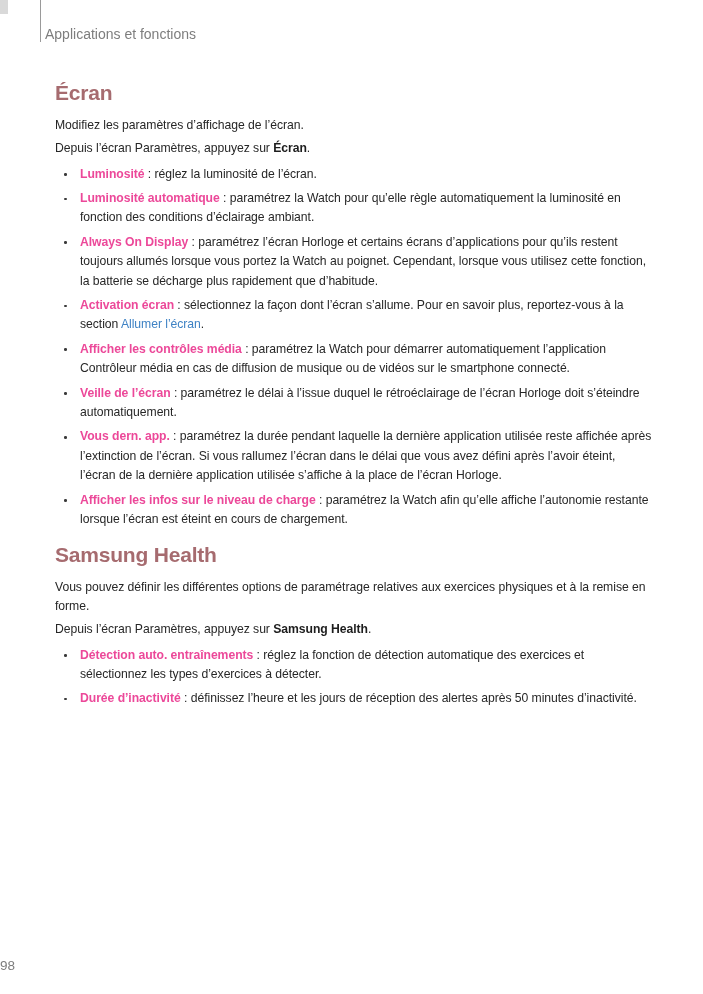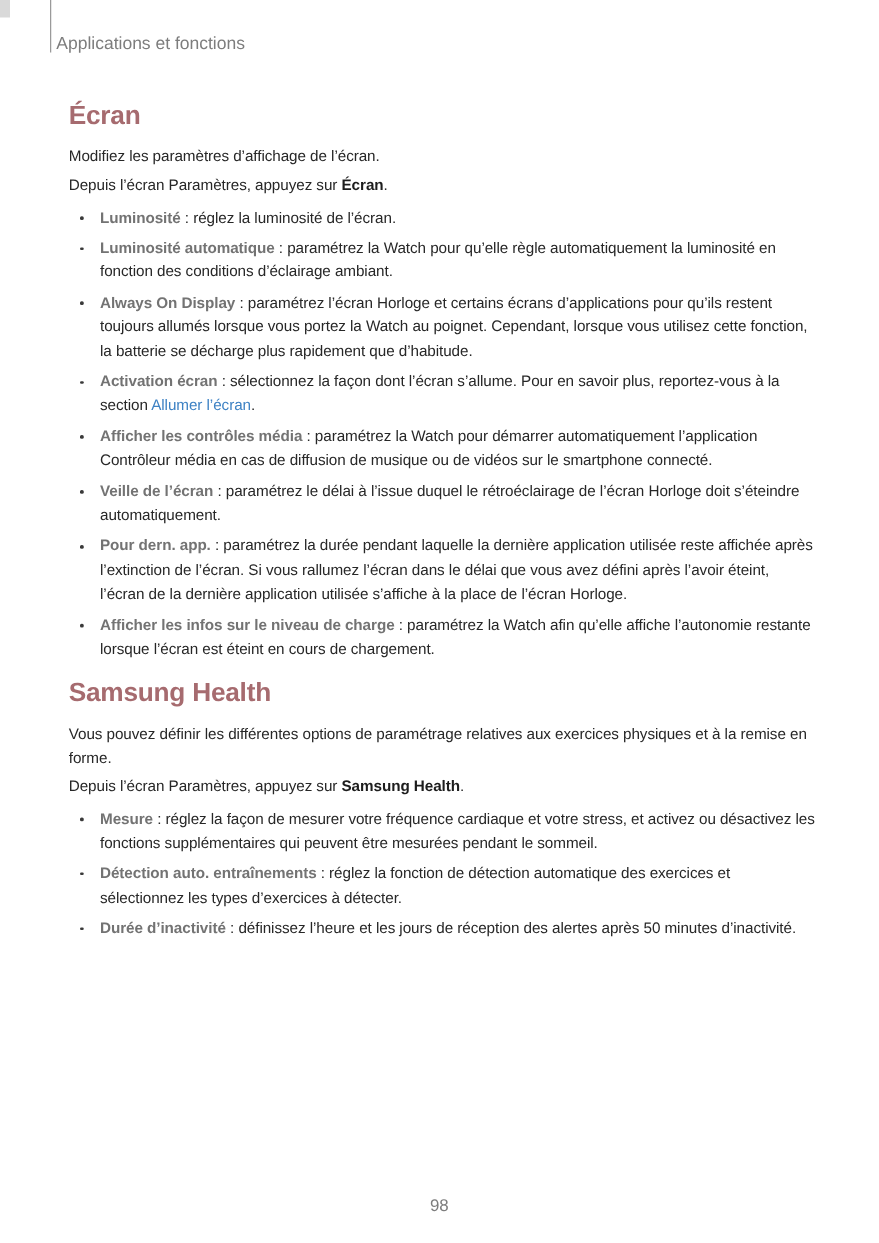--- a/index.html
+++ b/index.html
@@ -53,25 +53,24 @@
     padding-left:25px;
     font-size:12.2px;line-height:19.4px;
     margin:0 0 5px 0;letter-spacing:-0.05px;
   }
   ul.bullets li::before{
     content:"";
     position:absolute;left:9px;top:8.5px;
     width:2.6px;height:2.6px;border-radius:50%;
     background:#3a3a3a;
   }
-  li .b{font-weight:700;color:#737373;}
+  li .b{font-weight:700;color:#ec4899;}
   a.link{color:var(--link);text-decoration:none;cursor:pointer;}
   .page-footer{
     position:absolute;left:0;bottom:20px;width:100%;
-    text-align:center;
   }
   .page-number{
     font-size:13.5px;color:var(--muted);
   }
 </style>
 </head>
 <body>
 
 <div class="scan-corner"></div>
 <div class="top-rule"></div>
@@ -83,30 +82,29 @@
       <h1 class="section-title">Écran</h1>
       <p class="para"><span>Modifiez les paramètres d’affichage de l’écran.</span></p>
       <p class="para"><span>Depuis l’écran Paramètres, appuyez sur </span><span class="b">Écran</span><span>.</span></p>
       <ul class="bullets">
         <li><span class="b">Luminosité</span><span> : réglez la luminosité de l’écran.</span></li>
         <li><span class="b">Luminosité automatique</span><span> : paramétrez la Watch pour qu’elle règle automatiquement la luminosité en fonction des conditions d’éclairage ambiant.</span></li>
         <li><span class="b">Always On Display</span><span> : paramétrez l’écran Horloge et certains écrans d’applications pour qu’ils restent toujours allumés lorsque vous portez la Watch au poignet. Cependant, lorsque vous utilisez cette fonction, la batterie se décharge plus rapidement que d’habitude.</span></li>
         <li><span class="b">Activation écran</span><span> : sélectionnez la façon dont l’écran s’allume. Pour en savoir plus, reportez-vous à la section </span><a class="link" href="#">Allumer l’écran</a><span>.</span></li>
         <li><span class="b">Afficher les contrôles média</span><span> : paramétrez la Watch pour démarrer automatiquement l’application Contrôleur média en cas de diffusion de musique ou de vidéos sur le smartphone connecté.</span></li>
         <li><span class="b">Veille de l’écran</span><span> : paramétrez le délai à l’issue duquel le rétroéclairage de l’écran Horloge doit s’éteindre automatiquement.</span></li>
-        <li><span class="b">Pour dern. app.</span><span> : paramétrez la durée pendant laquelle la dernière application utilisée reste affichée après l’extinction de l’écran. Si vous rallumez l’écran dans le délai que vous avez défini après l’avoir éteint, l’écran de la dernière application utilisée s’affiche à la place de l’écran Horloge.</span></li>
+        <li><span class="b">Vous dern. app.</span><span> : paramétrez la durée pendant laquelle la dernière application utilisée reste affichée après l’extinction de l’écran. Si vous rallumez l’écran dans le délai que vous avez défini après l’avoir éteint, l’écran de la dernière application utilisée s’affiche à la place de l’écran Horloge.</span></li>
         <li><span class="b">Afficher les infos sur le niveau de charge</span><span> : paramétrez la Watch afin qu’elle affiche l’autonomie restante lorsque l’écran est éteint en cours de chargement.</span></li>
       </ul>
     </section>
     <section>
       <h1 class="section-title">Samsung Health</h1>
       <p class="para"><span>Vous pouvez définir les différentes options de paramétrage relatives aux exercices physiques et à la remise en forme.</span></p>
       <p class="para"><span>Depuis l’écran Paramètres, appuyez sur </span><span class="b">Samsung Health</span><span>.</span></p>
       <ul class="bullets">
-        <li><span class="b">Mesure</span><span> : réglez la façon de mesurer votre fréquence cardiaque et votre stress, et activez ou désactivez les fonctions supplémentaires qui peuvent être mesurées pendant le sommeil.</span></li>
         <li><span class="b">Détection auto. entraînements</span><span> : réglez la fonction de détection automatique des exercices et sélectionnez les types d’exercices à détecter.</span></li>
         <li><span class="b">Durée d’inactivité</span><span> : définissez l’heure et les jours de réception des alertes après 50 minutes d’inactivité.</span></li>
       </ul>
     </section>
   </main>
 
 <div class="page-footer">
   <span class="page-number">98</span>
 </div>
 

